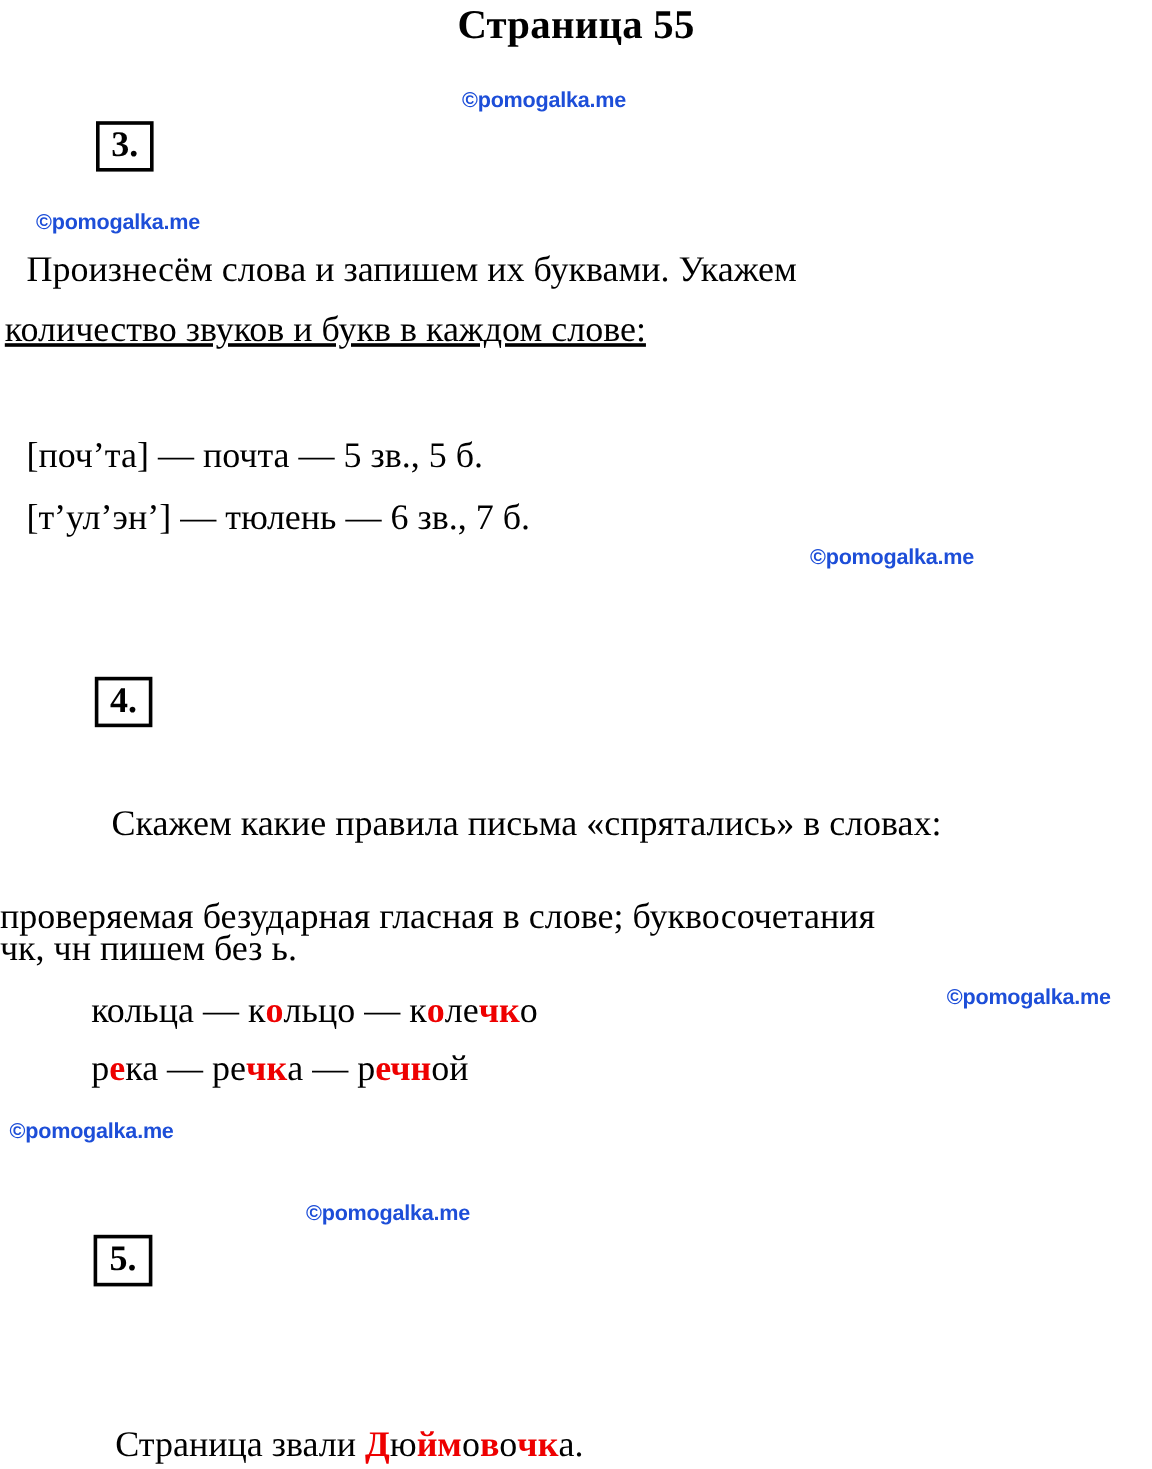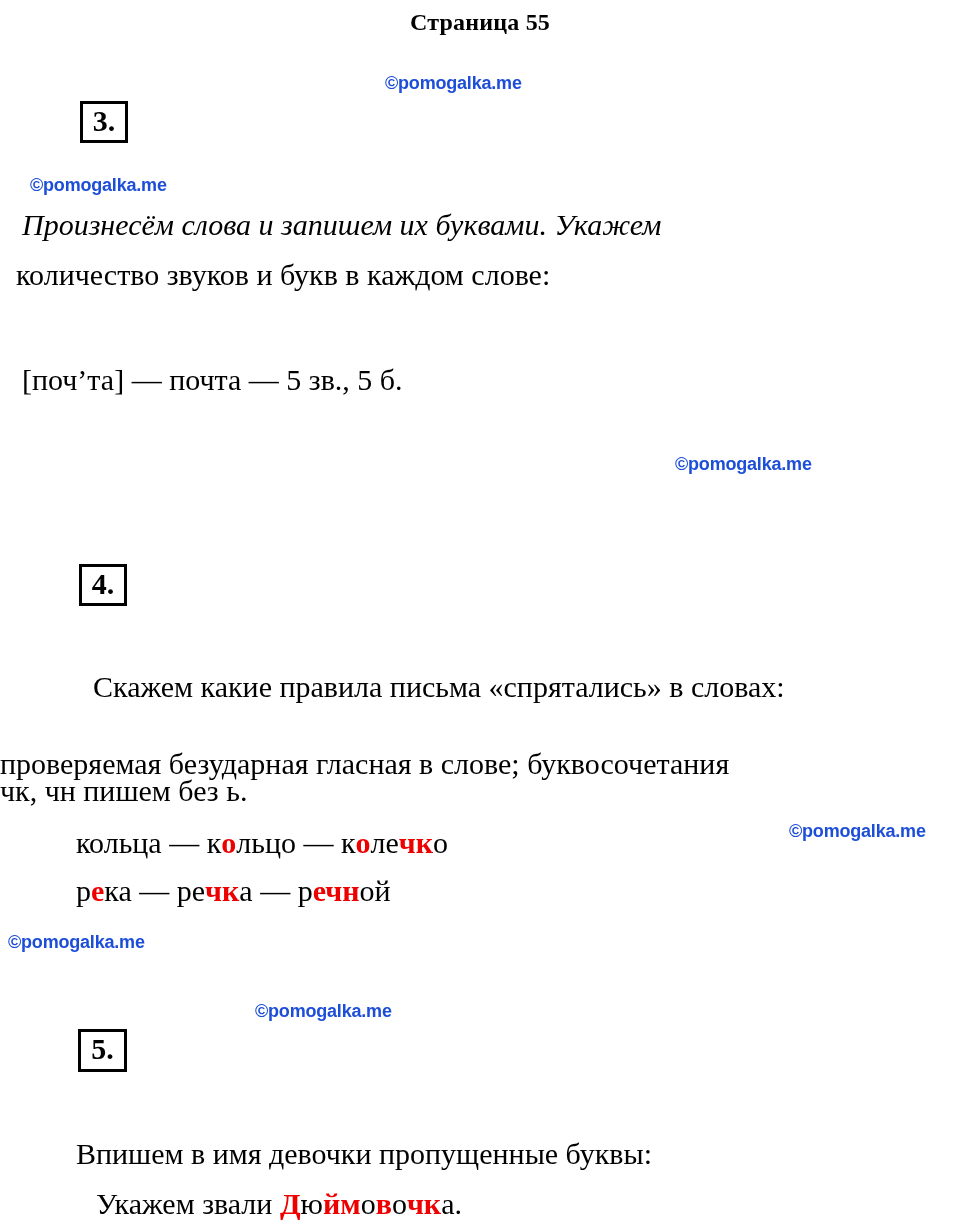--- a/index.html
+++ b/index.html
@@ -22,21 +22,21 @@
     inset: 0;
   }
 
   
   .page-title {
     position: absolute;
     top: 2px;
     left: 0;
     width: 960px;
     text-align: center;
-    font-size: 24px;
+    font-size: 34px;
     font-weight: bold;
     letter-spacing: 0.2px;
     line-height: 40px;
   }
 
   
   .watermark {
     position: absolute;
     font-family: "Liberation Sans", "DejaVu Sans", sans-serif;
     font-weight: bold;
@@ -88,29 +88,32 @@
 
   <div class="watermark" style="left:385px; top:73px;">©pomogalka.me</div>
   <div class="watermark" style="left:30px; top:175px;">©pomogalka.me</div>
   <div class="watermark" style="left:675px; top:454px;">©pomogalka.me</div>
   <div class="watermark" style="left:789px; top:821px;">©pomogalka.me</div>
   <div class="watermark" style="left:8px; top:932px;">©pomogalka.me</div>
   <div class="watermark" style="left:255px; top:1001px;">©pomogalka.me</div>
 
   <div class="ex-num" style="left:80px; top:101px; width:48px; height:42px;">3.</div>
 
-  <div class="tblock" style="left:0px; top:200px; width:940px;font-style:italic;">
+  <div class="tblock" style="left:0px; top:200px; width:940px;">
     <span class="indent"></span><span>Произнесём слова и запишем их буквами. Укажем</span>
   </div>
-  <div class="tblock" style="left:16px; top:250px; width:940px;">
+  <div class="tblock" style="left:4px; top:250px; width:940px;text-decoration:underline;">
     <span>количество звуков и букв в каждом слове:</span>
   </div>
 
   <div class="tblock" style="left:0px; top:355px;text-align:center;">
     <span class="indent"></span><span>[поч’та] — почта — 5 зв., 5 б.</span>
+  </div>
+  <div class="tblock" style="left:0px; top:407px;">
+    <span class="indent"></span><span>[т’ул’эн’] — тюлень — 6 зв., 7 б.</span>
   </div>
 
   <div class="ex-num" style="left:79px; top:564px; width:48px; height:42px;">4.</div>
 
   <div class="tblock" style="left:0px; top:662px; width:955px;margin-left:17px;">
     <span class="indent" style="width:76px;"></span><span>Скажем какие правила письма «спрятались» в словах:</span>
   </div>
   <div class="tblock" style="left:0px; top:714px; width:955px;margin-top:25px;">
     <span>проверяемая безударная гласная в слове; буквосочетания</span>
   </div>
@@ -120,20 +123,17 @@
 
   <div class="tblock" style="left:0px; top:766px;">
     <span>чк, чн пишем без ь.</span>
   </div>
   <div class="tblock" style="left:0px; top:866px;">
     <span class="indent" style="width:76px;"></span><span id="word-row-1"><span>р</span><span class="red">е</span><span>ка </span><span>— </span><span>ре</span><span class="red">чк</span><span>а </span><span>— </span><span>р</span><span class="red">ечн</span><span>ой</span></span>
   </div>
 
   <div class="ex-num" style="left:78px; top:1029px; width:49px; height:43px;">5.</div>
 
-  <div class="tblock" style="left:0px; top:1129px;">
-    <span class="indent" style="width:76px;"></span><span>Впишем в имя девочки пропущенные буквы:</span>
-  </div>
   <div class="tblock" style="left:0px; top:1179px;">
-    <span class="indent" style="width:96px;"></span><span id="answer-row-5"><span>Укажем звали </span><span class="red">Д</span><span>ю</span><span class="red">йм</span><span>о</span><span class="red">в</span><span>о</span><span class="red">чк</span><span>а.</span></span>
+    <span class="indent" style="width:96px;"></span><span id="answer-row-5"><span>Страница звали </span><span class="red">Д</span><span>ю</span><span class="red">йм</span><span>о</span><span class="red">в</span><span>о</span><span class="red">чк</span><span>а.</span></span>
   </div>
 
 </div>
 
 </body></html>

